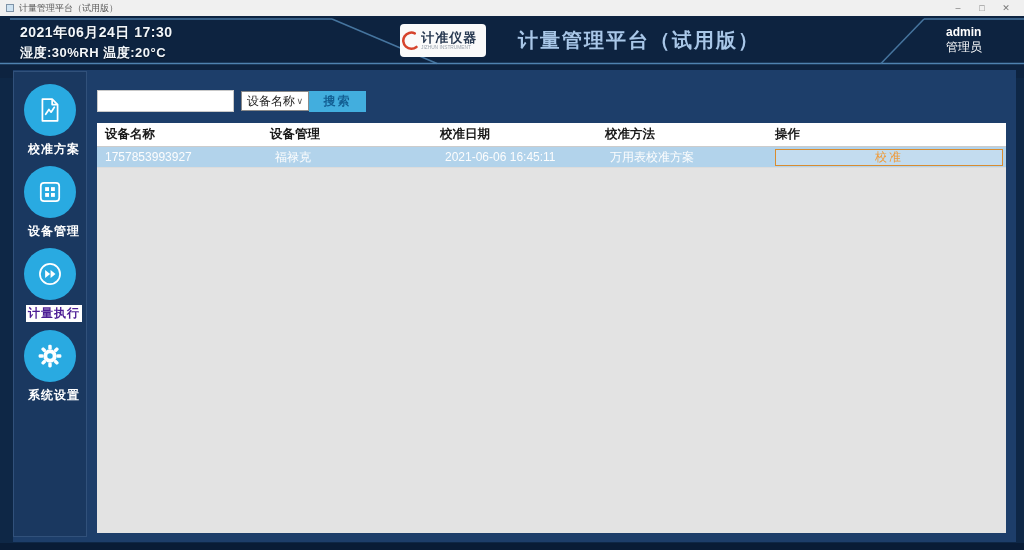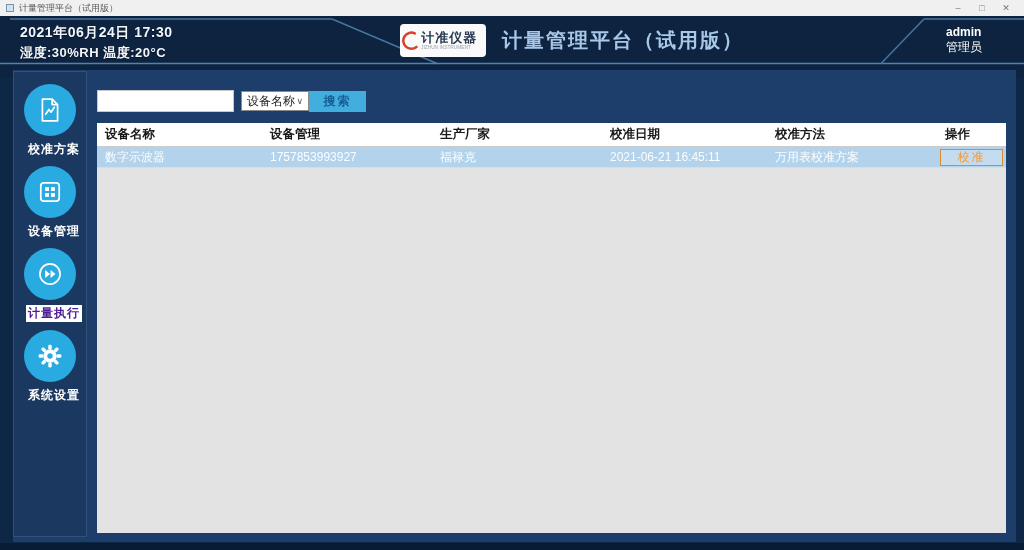--- a/index.html
+++ b/index.html
@@ -16,21 +16,21 @@
   .tb-appicon { width:8px; height:8px; border:1px solid #7e93a8; background:#cfe3f2; }
   .tb-controls { display:flex; }
   .tb-controls .ctl { width:24px; text-align:center; line-height:16px; color:#777; font-size:9px; cursor:default; }
 
   
   .header { position:absolute; top:16px; left:0; width:1024px; height:62px; background:#0d2340; }
   .header svg.deco { position:absolute; top:0; left:0; }
   .env { position:absolute; left:20px; top:5px; color:#f2f6fa; font-weight:bold; text-shadow:0 1px 1px rgba(0,0,0,.5); }
   .env .line1 { font-size:14px; line-height:22px; letter-spacing:.5px; }
   .env .line2 { font-size:13px; line-height:20px; letter-spacing:.5px; }
-  .brand { position:absolute; left:400px; top:8px; display:flex; align-items:center; }
+  .brand { position:absolute; left:400px; top:8px; display:flex; align-items:center;gap:16px; }
   .logo { width:86px; height:33px; background:#fafafa; border-radius:4px; display:flex; align-items:center; justify-content:center; gap:2px; }
   .logo-texts { display:flex; flex-direction:column; line-height:1; }
   .logo-text-main { color:#273850; font-weight:bold; font-size:13px; letter-spacing:1px; }
   .logo-text-sub { color:#99a2ad; font-size:6px; transform:scale(.8); transform-origin:left top; white-space:nowrap; margin-top:1px; }
   .plat-title { margin-left:16px; color:#a9c7e8; font-size:20px; font-weight:bold; letter-spacing:2px; line-height:33px; }
   .user { position:absolute; right:42px; top:9px; color:#ffffff; font-size:12px; }
   .user .name { font-weight:bold; }
   .user .role { font-weight:normal; }
 
   
@@ -185,30 +185,28 @@
       <span>设备名称</span>
       <span class="chev">∨</span>
     </div>
     <button class="search-btn">搜索</button>
   </div>
 
   <div class="table-panel">
     <div class="thead">
       <div class="th c0">设备名称</div>
       <div class="th c1">设备管理</div>
-      <div class="th c2">生产厂家</div>
       <div class="th c3">校准日期</div>
       <div class="th c4">校准方法</div>
       <div class="th c5">操作</div>
     </div>
     <div class="trow">
-      <div class="td c0">数字示波器</div>
       <div class="td c1">1757853993927</div>
       <div class="td c2">福禄克</div>
-      <div class="td c3">2021-06-21 16:45:11</div>
+      <div class="td c3">2021-06-06 16:45:11</div>
       <div class="td c4">万用表校准方案</div>
       <div class="td c5 td-action">
         <button class="cal-btn">校准</button>
       </div>
     </div>
   </div>
 
   <div class="bottom-strip"></div>
 </div>
 

